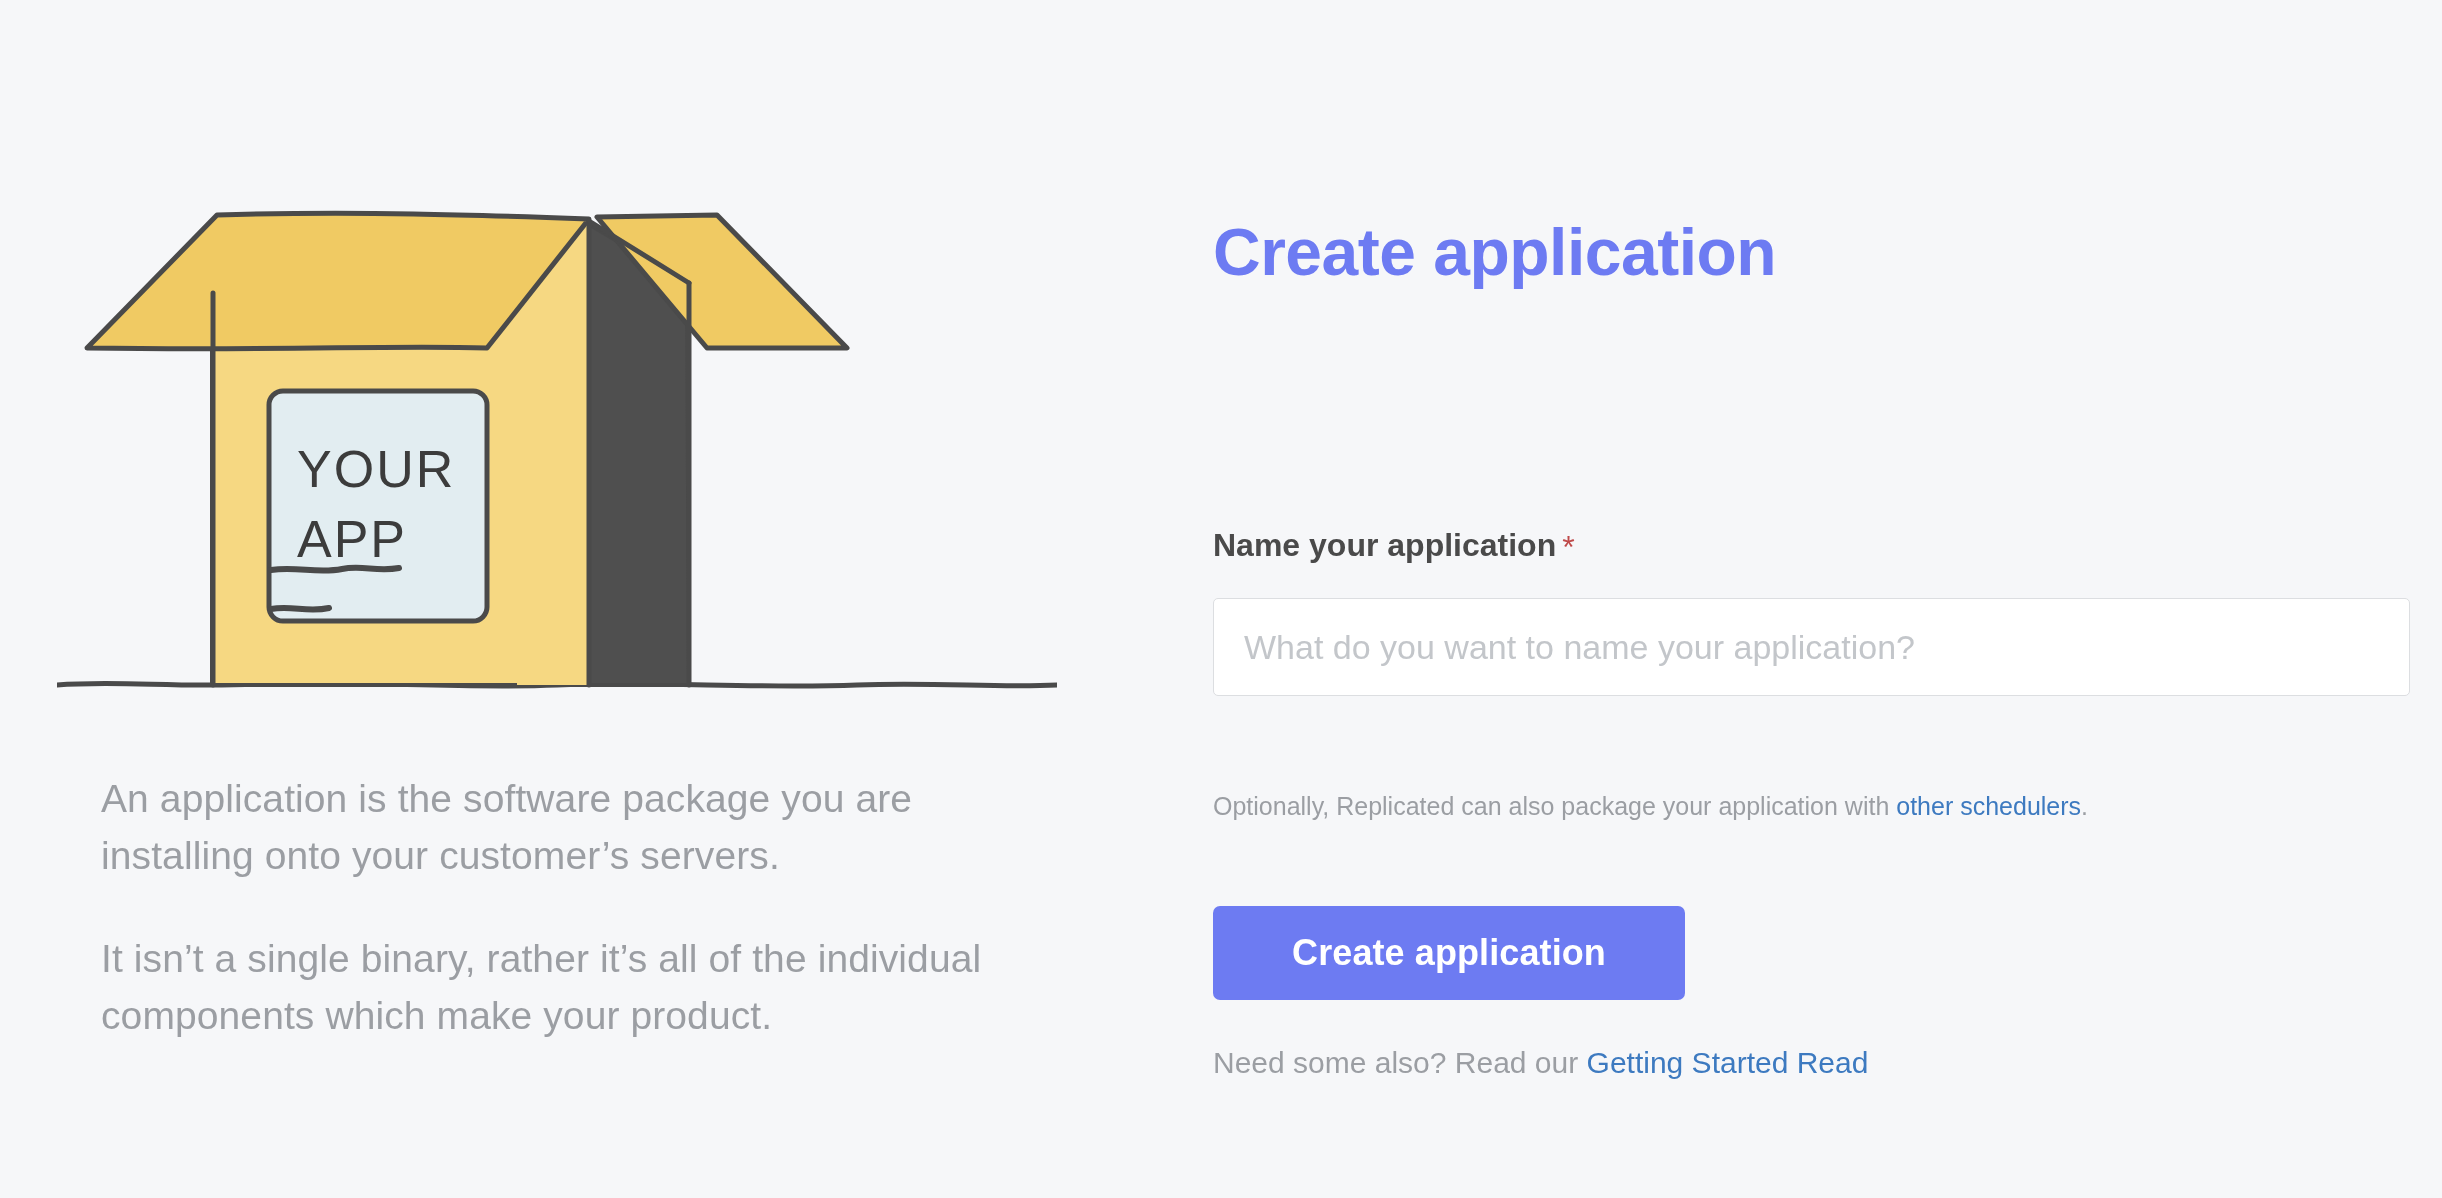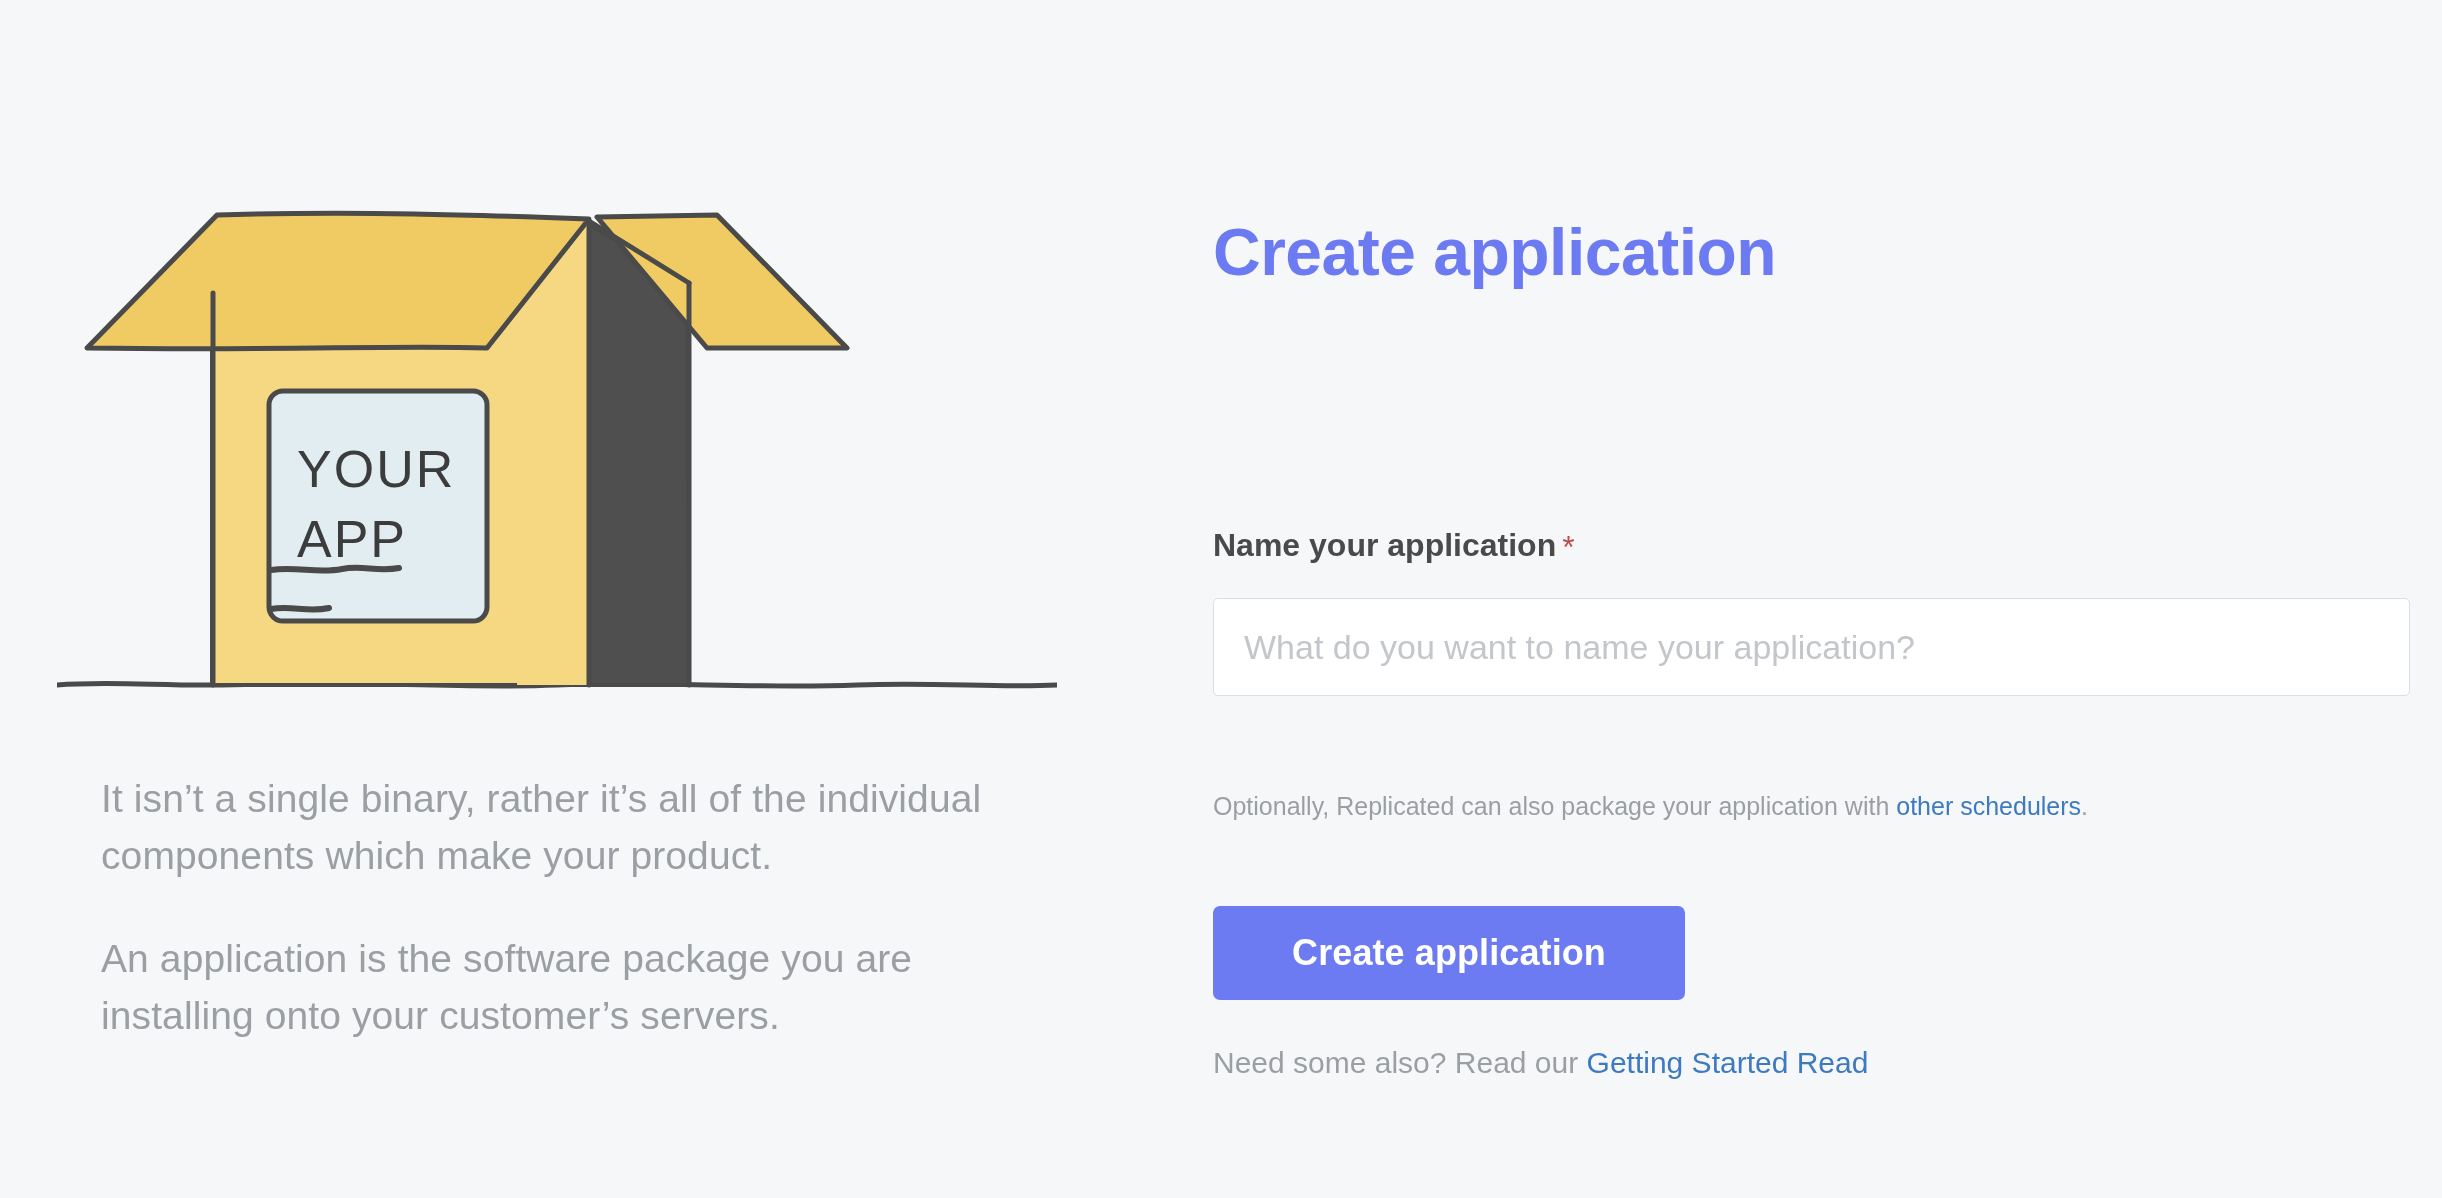--- a/index.html
+++ b/index.html
@@ -191,22 +191,22 @@
         <rect x="212" y="206" width="218" height="230" rx="14" ry="14" fill="#e2edf1" stroke="#4a4a4a" stroke-width="5"></rect>
         <text x="240" y="302" font-family="&quot;Liberation Sans&quot;, sans-serif" font-size="52" fill="#3c3c3c" letter-spacing="2">YOUR</text>
         <text x="240" y="372" font-family="&quot;Liberation Sans&quot;, sans-serif" font-size="52" fill="#3c3c3c" letter-spacing="2">APP</text>
 
         <path d="M 214 385 C 240 381, 260 389, 285 384 C 305 380, 320 387, 342 383" fill="none" stroke="#4a4a4a" stroke-width="6" stroke-linecap="round"></path>
         <path d="M 214 424 C 235 420, 250 428, 272 423" fill="none" stroke="#4a4a4a" stroke-width="6" stroke-linecap="round"></path>
       </svg>
     </div>
 
     <div class="left-text">
+      <p class="left-para">An application is the software package you are installing onto your customer’s servers.</p>
       <p class="left-para">It isn’t a single binary, rather it’s all of the individual components which make your product.</p>
-      <p class="left-para">An application is the software package you are installing onto your customer’s servers.</p>
     </div>
   </div>
 
   <div class="right-col">
 
     <h1 class="page-title">Create application</h1>
 
 
     <div class="field-label">
       <span>Name your application</span><span class="required-star">*</span>

